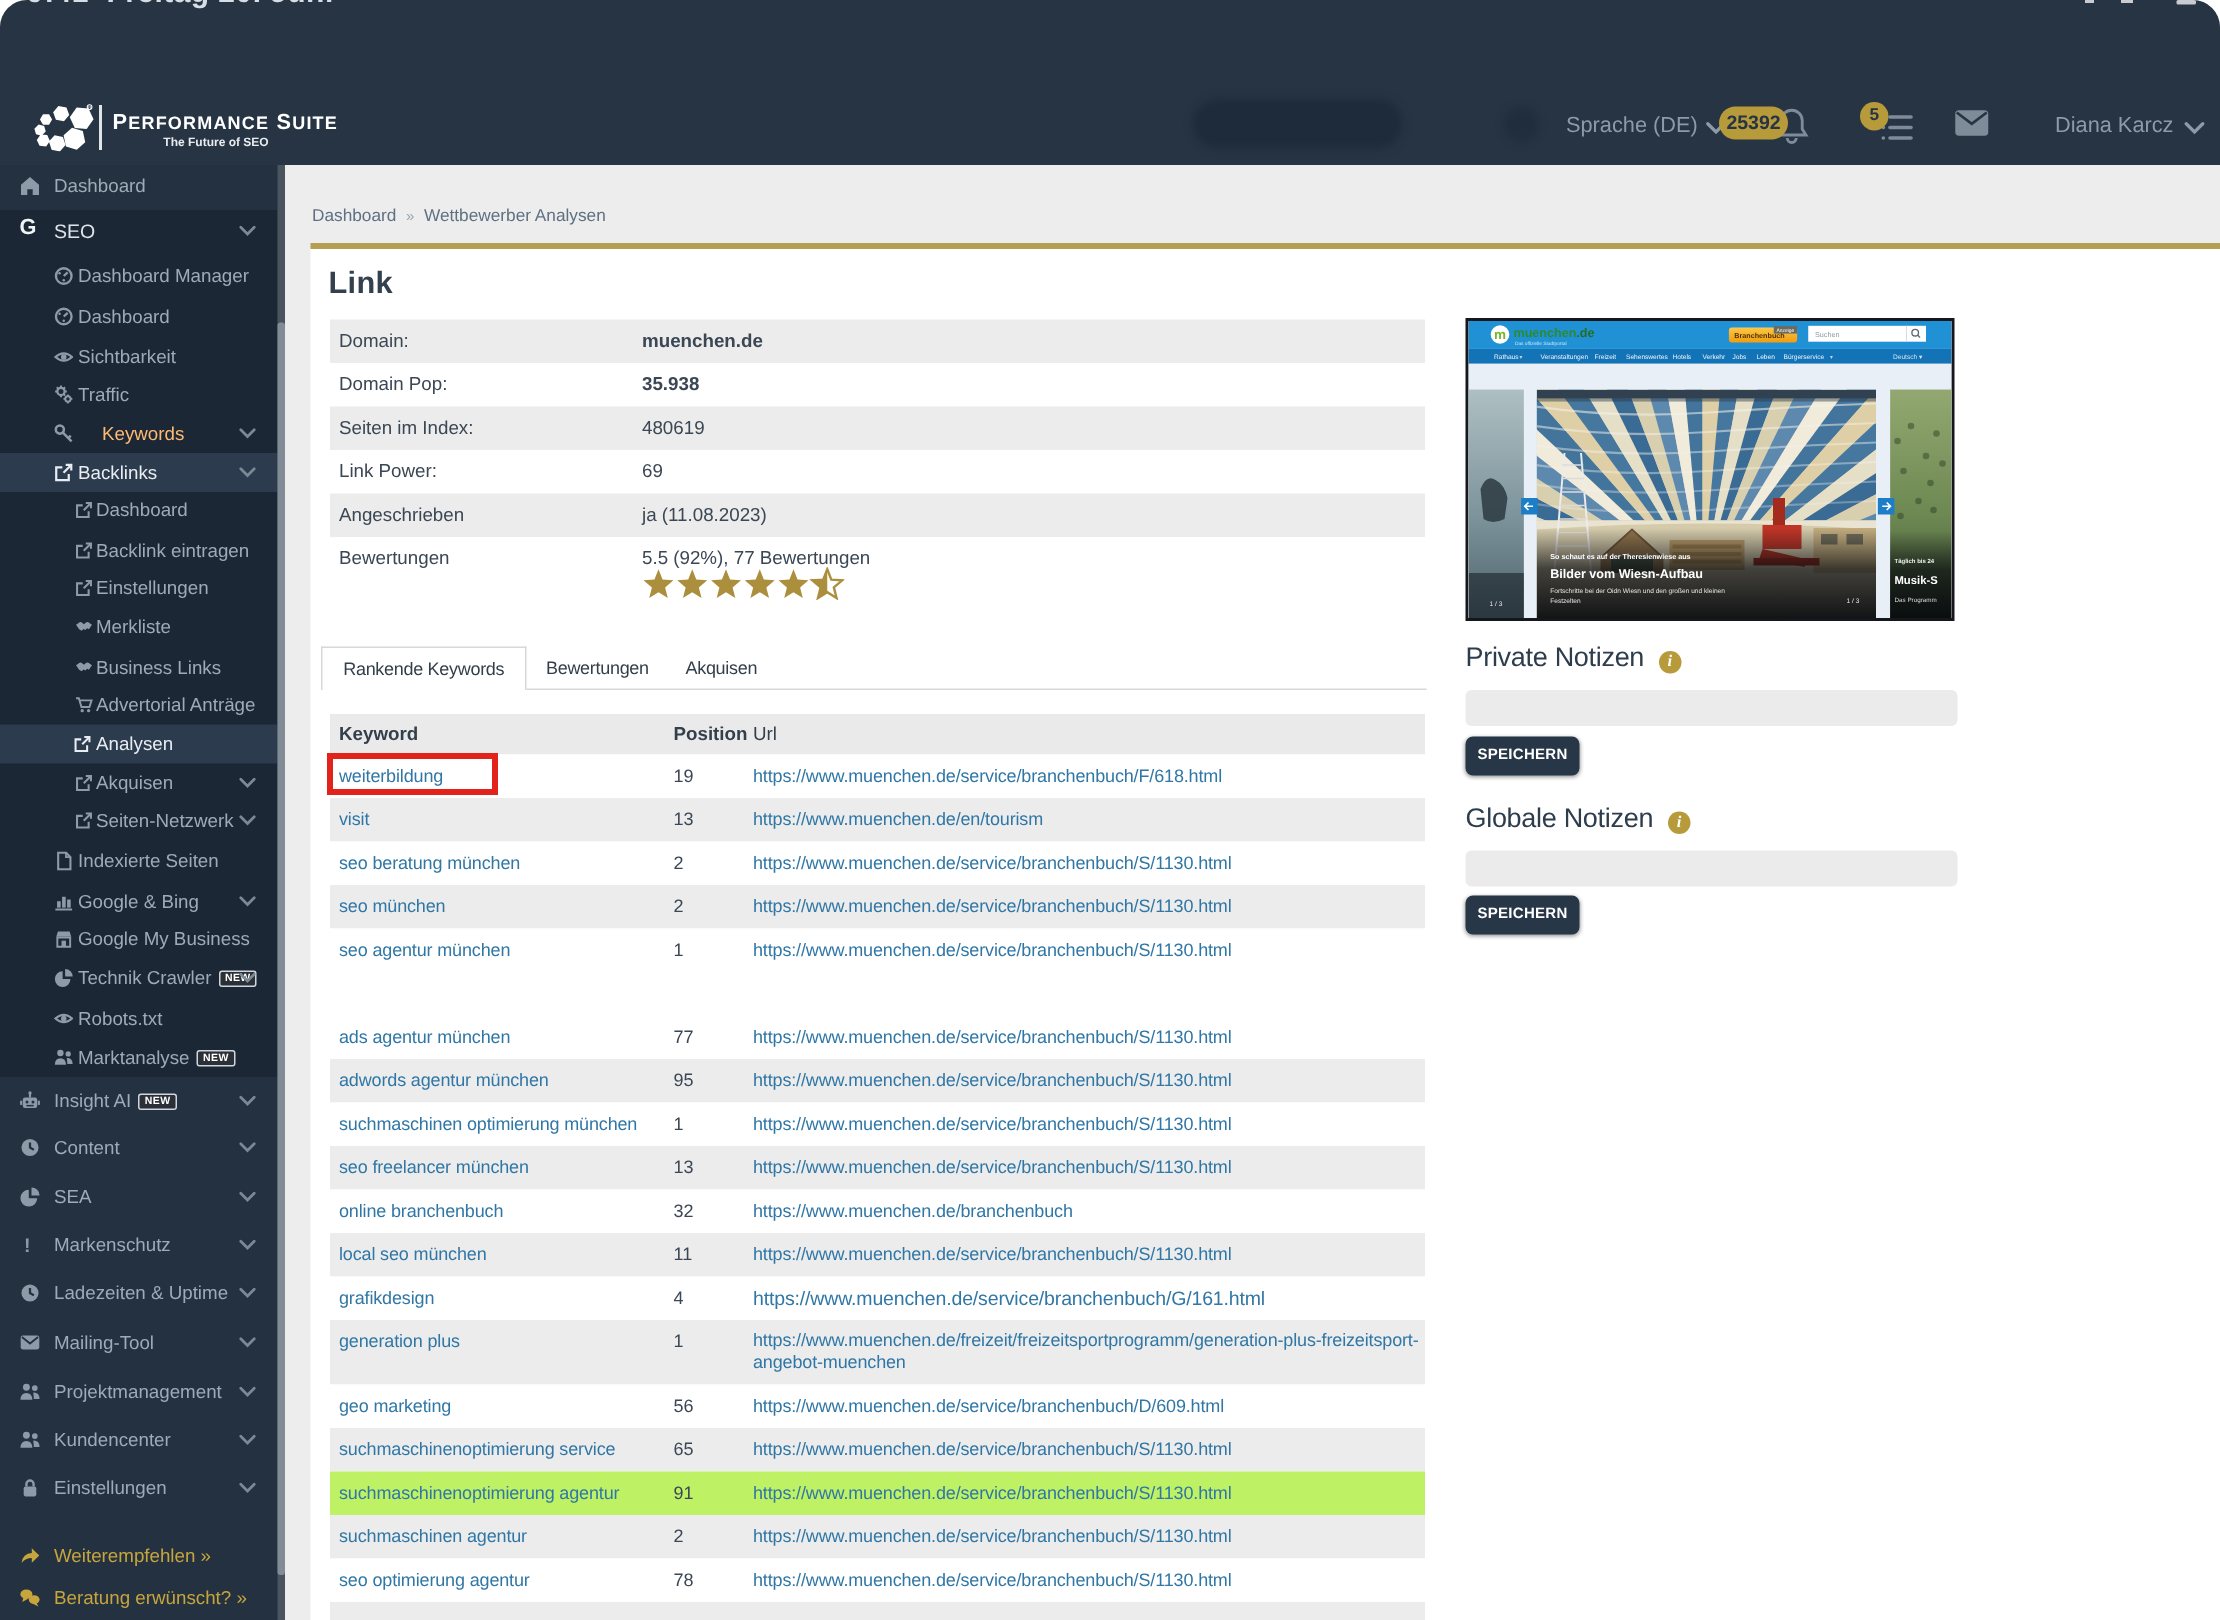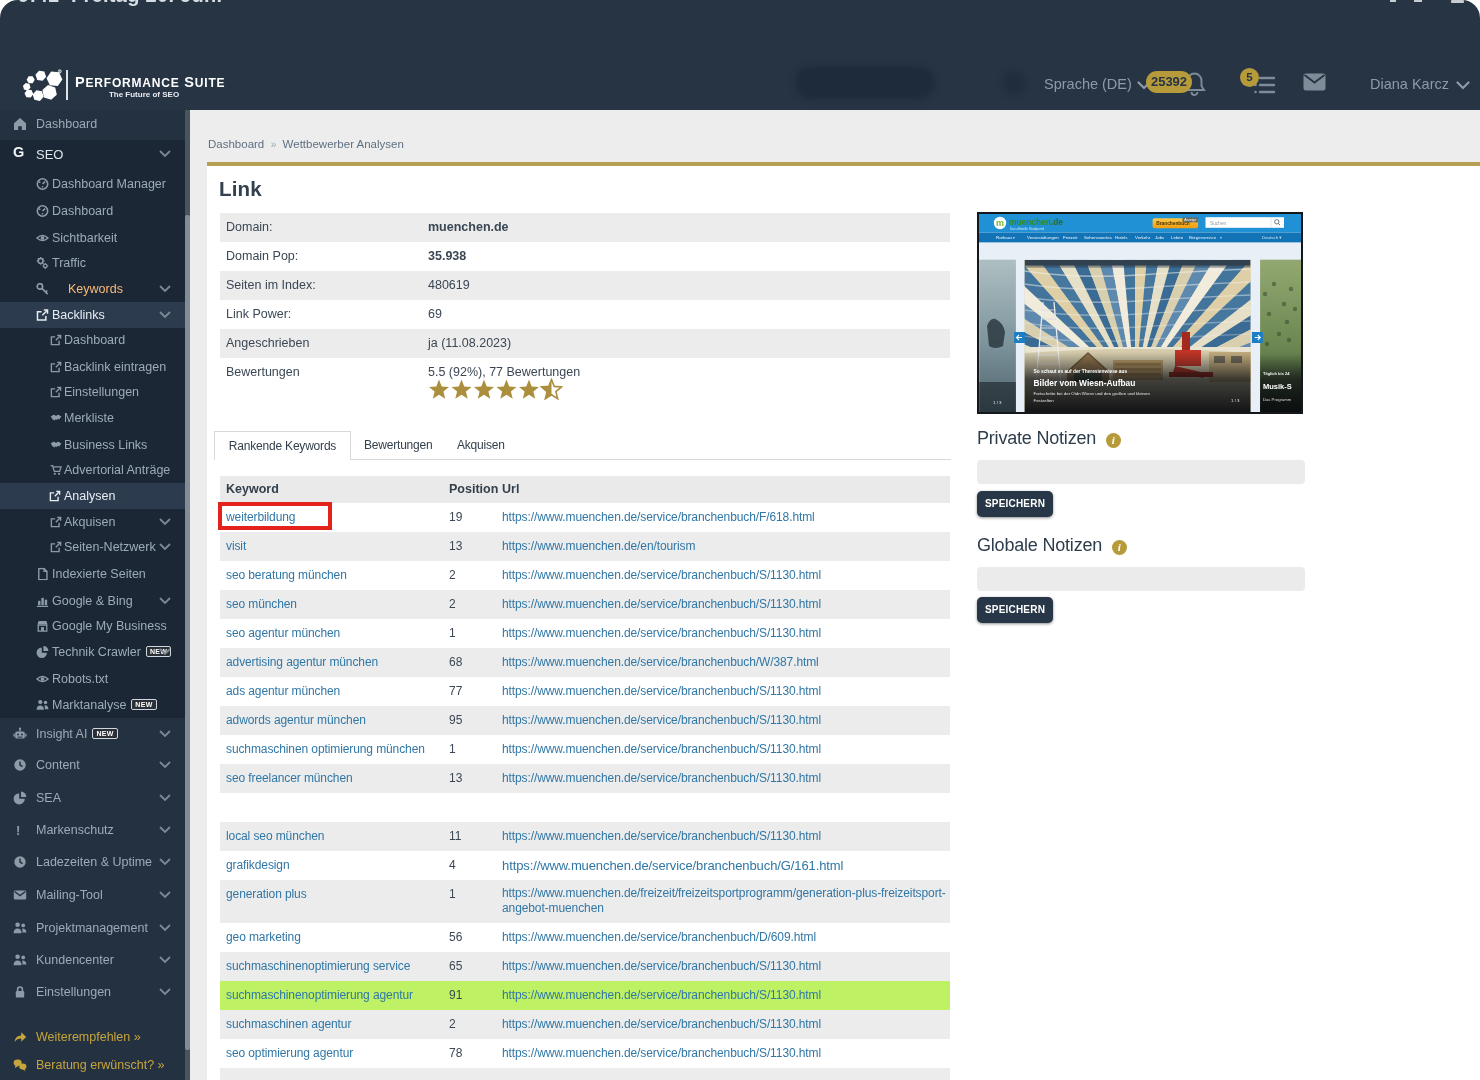--- a/index.html
+++ b/index.html
@@ -509,21 +509,21 @@
             <path d="M11 0.5 L13.7 7.4 L21 7.9 L15.4 12.6 L17.2 19.7 L11 15.8 L4.8 19.7 L6.6 12.6 L1 7.9 L8.3 7.4 Z" fill="#ab8f3d" clip-path="url(#half)"></path>
           </g>
         </svg>
 <div class="abs" style="left:7px;top:293px;width:737px;height:1px;background:#d8d8d8"></div>
 <div class="abs" style="left:7px;top:265px;width:137px;height:29px;background:#fff;border:1px solid #d8d8d8;border-bottom:none;text-align:center;line-height:28px;font-size:12px;letter-spacing:-.2px;color:#333f4b">Rankende Keywords</div>
 <div class="abs" style="left:157px;top:272px;font-size:12px;letter-spacing:-.2px;color:#333f4b">Bewertungen</div>
 <div class="abs" style="left:250px;top:272px;font-size:12px;letter-spacing:-.2px;color:#333f4b">Akquisen</div>
 <div class="abs" style="left:13px;top:310px;width:730px;height:27px;background:#eaeaea">
           <span class="abs" style="left:6px;top:6px;font-size:12.5px;font-weight:700;color:#333f4b">Keyword</span>
           <span class="abs" style="left:229px;top:6px;font-size:12.5px;font-weight:700;color:#333f4b">Position</span>
-          <span class="abs" style="left:282px;top:6px;font-size:12.5px;font-weight:700;color:#333f4b">Url</span>
+          <span class="abs" style="left:282px;top:6px;font-size:12.5px;font-weight:400;color:#333f4b">Url</span>
         </div>
 <div class="abs" style="left:13px;top:337px;width:730px;height:29px;background:#fff">
           <span class="abs tealink" style="left:6px;top:7px;font-size:12px;letter-spacing:-.1px">weiterbildung</span>
           <span class="abs" style="left:229px;top:7px;font-size:12px;color:#3b4754">19</span>
           <span class="abs tealink" style="left:282px;top:7px;white-space:nowrap;font-size:12px;letter-spacing:-.1px">https://www.muenchen.de/service/branchenbuch/F/618.html</span>
         </div>
 <div class="abs" style="left:13px;top:366px;width:730px;height:29px;background:#ececec">
           <span class="abs tealink" style="left:6px;top:7px;font-size:12px;letter-spacing:-.1px">visit</span>
           <span class="abs" style="left:229px;top:7px;font-size:12px;color:#3b4754">13</span>
           <span class="abs tealink" style="left:282px;top:7px;white-space:nowrap;font-size:12px;letter-spacing:-.1px">https://www.muenchen.de/en/tourism</span>
@@ -536,44 +536,44 @@
 <div class="abs" style="left:13px;top:424px;width:730px;height:29px;background:#ececec">
           <span class="abs tealink" style="left:6px;top:7px;font-size:12px;letter-spacing:-.1px">seo münchen</span>
           <span class="abs" style="left:229px;top:7px;font-size:12px;color:#3b4754">2</span>
           <span class="abs tealink" style="left:282px;top:7px;white-space:nowrap;font-size:12px;letter-spacing:-.1px">https://www.muenchen.de/service/branchenbuch/S/1130.html</span>
         </div>
 <div class="abs" style="left:13px;top:453px;width:730px;height:29px;background:#fff">
           <span class="abs tealink" style="left:6px;top:7px;font-size:12px;letter-spacing:-.1px">seo agentur münchen</span>
           <span class="abs" style="left:229px;top:7px;font-size:12px;color:#3b4754">1</span>
           <span class="abs tealink" style="left:282px;top:7px;white-space:nowrap;font-size:12px;letter-spacing:-.1px">https://www.muenchen.de/service/branchenbuch/S/1130.html</span>
         </div>
-<div class="abs" style="left:13px;top:482px;width:730px;height:29px;background:#ececec">
-          <span class="abs tealink" style="left:6px;top:7px;font-size:12px;letter-spacing:-.1px">advertising agentur münchen</span>
-          <span class="abs" style="left:229px;top:7px;font-size:12px;color:#3b4754">68</span>
-          <span class="abs tealink" style="left:282px;top:7px;white-space:nowrap;font-size:12px;letter-spacing:-.1px">https://www.muenchen.de/service/branchenbuch/W/387.html</span>
-        </div>
 <div class="abs" style="left:13px;top:511px;width:730px;height:29px;background:#fff">
           <span class="abs tealink" style="left:6px;top:7px;font-size:12px;letter-spacing:-.1px">ads agentur münchen</span>
           <span class="abs" style="left:229px;top:7px;font-size:12px;color:#3b4754">77</span>
           <span class="abs tealink" style="left:282px;top:7px;white-space:nowrap;font-size:12px;letter-spacing:-.1px">https://www.muenchen.de/service/branchenbuch/S/1130.html</span>
         </div>
 <div class="abs" style="left:13px;top:540px;width:730px;height:29px;background:#ececec">
           <span class="abs tealink" style="left:6px;top:7px;font-size:12px;letter-spacing:-.1px">adwords agentur münchen</span>
           <span class="abs" style="left:229px;top:7px;font-size:12px;color:#3b4754">95</span>
           <span class="abs tealink" style="left:282px;top:7px;white-space:nowrap;font-size:12px;letter-spacing:-.1px">https://www.muenchen.de/service/branchenbuch/S/1130.html</span>
         </div>
 <div class="abs" style="left:13px;top:569px;width:730px;height:29px;background:#fff">
           <span class="abs tealink" style="left:6px;top:7px;font-size:12px;letter-spacing:-.1px">suchmaschinen optimierung münchen</span>
           <span class="abs" style="left:229px;top:7px;font-size:12px;color:#3b4754">1</span>
           <span class="abs tealink" style="left:282px;top:7px;white-space:nowrap;font-size:12px;letter-spacing:-.1px">https://www.muenchen.de/service/branchenbuch/S/1130.html</span>
         </div>
 <div class="abs" style="left:13px;top:598px;width:730px;height:29px;background:#ececec">
           <span class="abs tealink" style="left:6px;top:7px;font-size:12px;letter-spacing:-.1px">seo freelancer münchen</span>
           <span class="abs" style="left:229px;top:7px;font-size:12px;color:#3b4754">13</span>
           <span class="abs tealink" style="left:282px;top:7px;white-space:nowrap;font-size:12px;letter-spacing:-.1px">https://www.muenchen.de/service/branchenbuch/S/1130.html</span>
+        </div>
+<div class="abs" style="left:13px;top:627px;width:730px;height:29px;background:#fff">
+          <span class="abs tealink" style="left:6px;top:7px;font-size:12px;letter-spacing:-.1px">online branchenbuch</span>
+          <span class="abs" style="left:229px;top:7px;font-size:12px;color:#3b4754">32</span>
+          <span class="abs tealink" style="left:282px;top:7px;white-space:nowrap;font-size:12px;letter-spacing:-.1px">https://www.muenchen.de/branchenbuch</span>
         </div>
 <div class="abs" style="left:13px;top:656px;width:730px;height:29px;background:#ececec">
           <span class="abs tealink" style="left:6px;top:7px;font-size:12px;letter-spacing:-.1px">local seo münchen</span>
           <span class="abs" style="left:229px;top:7px;font-size:12px;color:#3b4754">11</span>
           <span class="abs tealink" style="left:282px;top:7px;white-space:nowrap;font-size:12px;letter-spacing:-.1px">https://www.muenchen.de/service/branchenbuch/S/1130.html</span>
         </div>
 <div class="abs" style="left:13px;top:685px;width:730px;height:29px;background:#fff">
           <span class="abs tealink" style="left:6px;top:7px;font-size:12px;letter-spacing:-.1px">grafikdesign</span>
           <span class="abs" style="left:229px;top:7px;font-size:12px;color:#3b4754">4</span>
           <span class="abs tealink" style="left:282px;top:7px;white-space:nowrap;font-size:13px;letter-spacing:-.1px">https://www.muenchen.de/service/branchenbuch/G/161.html</span>

